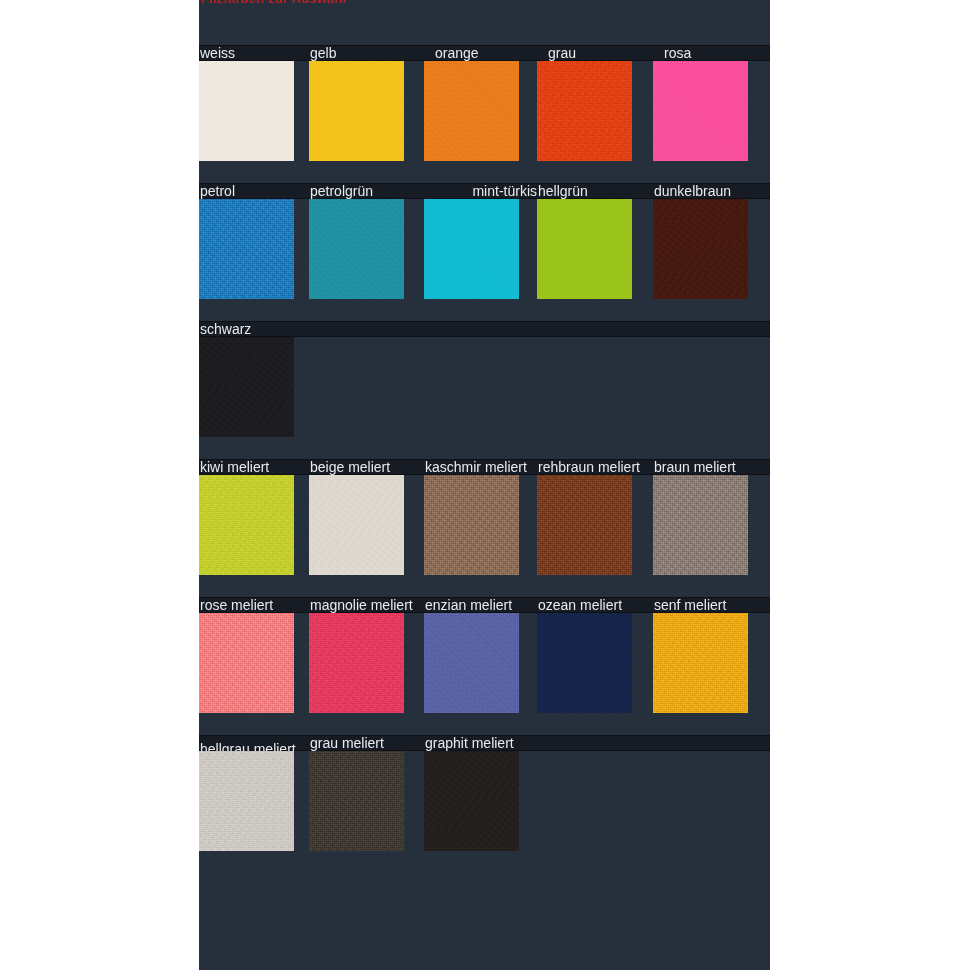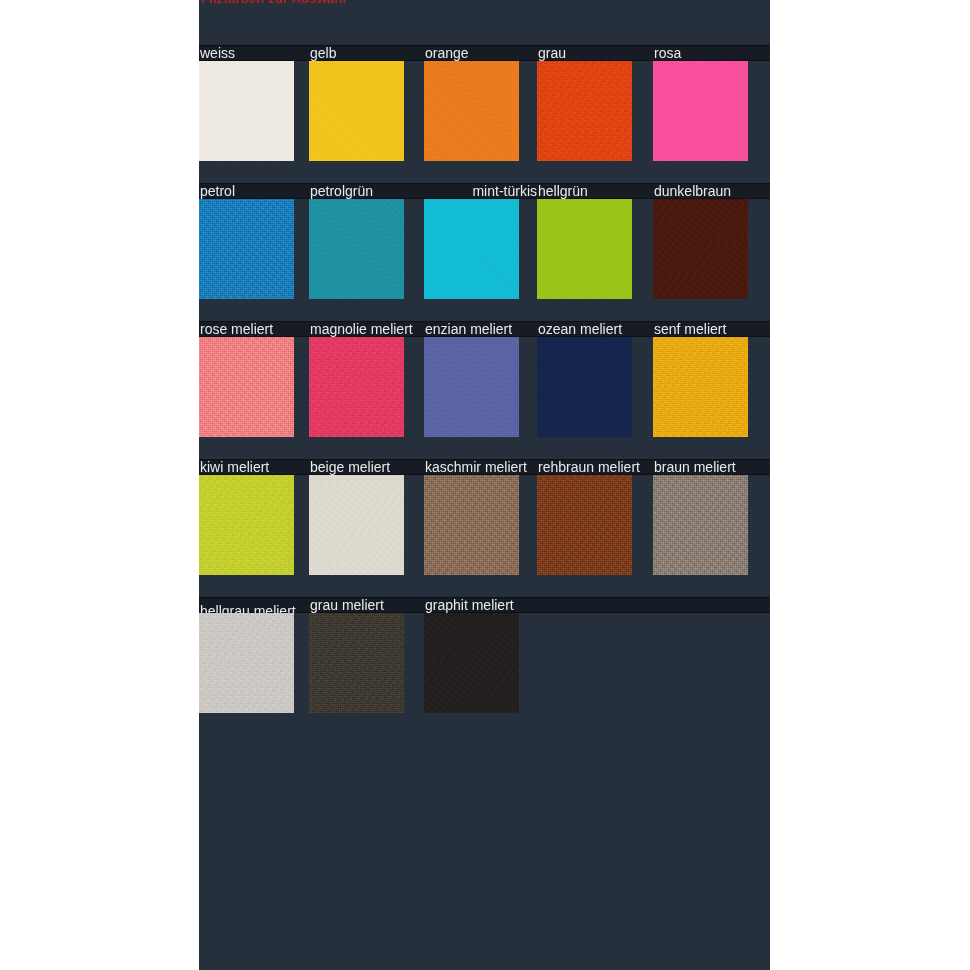--- a/index.html
+++ b/index.html
@@ -129,21 +129,21 @@
 
     <div class="header-strip">
       <div class="header-cut-text">Filzfarben zur Auswahl</div>
     </div>
 
     <div id="rows-container">
         <div class="swatch-row">
           <div class="label-band">
             <div class="label-cell" style="width: 110px; margin-left: 0px;">weiss</div>
             <div class="label-cell" style="width: 115px; margin-left: 0px;">gelb</div>
-            <div class="label-cell" style="width: 113px; margin-left: 0px;">orange</div>
+            <div class="label-cell" style="width: 113px; margin-left: 10px;">orange</div>
             <div class="label-cell" style="width: 116px; margin-left: 0px;">grau</div>
             <div class="label-cell" style="width: 110px; margin-left: 0px;">rosa</div>
           </div>
           <div class="swatch-band">
             <div class="swatch-cell" style="width: 110px; margin-left: 0px;">
               <div class="swatch" title="weiss" style="width: 95px; height: 100px; background: rgb(239, 234, 225);"></div>
             </div>
             <div class="swatch-cell" style="width: 115px; margin-left: 0px;">
               <div class="swatch" title="gelb" style="width: 95px; height: 100px; background: rgb(243, 196, 28);"></div>
             </div>
@@ -179,20 +179,56 @@
             <div class="swatch-cell" style="width: 116px; margin-left: 0px;">
               <div class="swatch" title="hellgrün" style="width: 95px; height: 100px; background: rgb(155, 196, 24);"></div>
             </div>
             <div class="swatch-cell" style="width: 110px; margin-left: 0px;">
               <div class="swatch heavy" title="dunkelbraun" style="width: 95px; height: 100px; background: rgb(73, 25, 14);"></div>
             </div>
           </div>
         </div>
         <div class="swatch-row">
           <div class="label-band">
+            <div class="label-cell" style="width: 110px; margin-left: 0px;">schwarz</div>
+          </div>
+          <div class="swatch-band">
+            <div class="swatch-cell" style="width: 110px; margin-left: 0px;">
+              <div class="swatch heavy" title="schwarz" style="width: 95px; height: 100px; background: rgb(29, 29, 33);"></div>
+            </div>
+          </div>
+        </div>
+        <div class="swatch-row">
+          <div class="label-band">
+            <div class="label-cell" style="width: 110px; margin-left: 0px;">kiwi meliert</div>
+            <div class="label-cell" style="width: 115px; margin-left: 0px;">beige meliert</div>
+            <div class="label-cell" style="width: 113px; margin-left: 0px;">kaschmir meliert</div>
+            <div class="label-cell" style="width: 116px; margin-left: 0px;">rehbraun meliert</div>
+            <div class="label-cell" style="width: 110px; margin-left: 0px;">braun meliert</div>
+          </div>
+          <div class="swatch-band">
+            <div class="swatch-cell" style="width: 110px; margin-left: 0px;">
+              <div class="swatch heavy" title="kiwi meliert" style="width: 95px; height: 100px; background: rgb(196, 207, 46);"></div>
+            </div>
+            <div class="swatch-cell" style="width: 115px; margin-left: 0px;">
+              <div class="swatch heavy" title="beige meliert" style="width: 95px; height: 100px; background: rgb(222, 217, 207);"></div>
+            </div>
+            <div class="swatch-cell" style="width: 113px; margin-left: 0px;">
+              <div class="swatch heavy" title="kaschmir meliert" style="width: 95px; height: 100px; background: rgb(139, 109, 88);"></div>
+            </div>
+            <div class="swatch-cell" style="width: 116px; margin-left: 0px;">
+              <div class="swatch heavy" title="rehbraun meliert" style="width: 95px; height: 100px; background: rgb(125, 60, 28);"></div>
+            </div>
+            <div class="swatch-cell" style="width: 110px; margin-left: 0px;">
+              <div class="swatch heavy" title="braun meliert" style="width: 95px; height: 100px; background: rgb(138, 126, 116);"></div>
+            </div>
+          </div>
+        </div>
+        <div class="swatch-row">
+          <div class="label-band">
             <div class="label-cell" style="width: 110px; margin-left: 0px;">rose meliert</div>
             <div class="label-cell" style="width: 115px; margin-left: 0px;">magnolie meliert</div>
             <div class="label-cell" style="width: 113px; margin-left: 0px;">enzian meliert</div>
             <div class="label-cell" style="width: 116px; margin-left: 0px;">ozean meliert</div>
             <div class="label-cell" style="width: 110px; margin-left: 0px;">senf meliert</div>
           </div>
           <div class="swatch-band">
             <div class="swatch-cell" style="width: 110px; margin-left: 0px;">
               <div class="swatch heavy" title="rose meliert" style="width: 95px; height: 100px; background: rgb(239, 129, 131);"></div>
             </div>
@@ -205,46 +241,20 @@
             <div class="swatch-cell" style="width: 116px; margin-left: 0px;">
               <div class="swatch" title="ozean meliert" style="width: 95px; height: 100px; background: rgb(20, 36, 76);"></div>
             </div>
             <div class="swatch-cell" style="width: 110px; margin-left: 0px;">
               <div class="swatch heavy" title="senf meliert" style="width: 95px; height: 100px; background: rgb(232, 171, 18);"></div>
             </div>
           </div>
         </div>
         <div class="swatch-row">
           <div class="label-band">
-            <div class="label-cell" style="width: 110px; margin-left: 0px;">kiwi meliert</div>
-            <div class="label-cell" style="width: 115px; margin-left: 0px;">beige meliert</div>
-            <div class="label-cell" style="width: 113px; margin-left: 0px;">kaschmir meliert</div>
-            <div class="label-cell" style="width: 116px; margin-left: 0px;">rehbraun meliert</div>
-            <div class="label-cell" style="width: 110px; margin-left: 0px;">braun meliert</div>
-          </div>
-          <div class="swatch-band">
-            <div class="swatch-cell" style="width: 110px; margin-left: 0px;">
-              <div class="swatch heavy" title="kiwi meliert" style="width: 95px; height: 100px; background: rgb(196, 207, 46);"></div>
-            </div>
-            <div class="swatch-cell" style="width: 115px; margin-left: 0px;">
-              <div class="swatch heavy" title="beige meliert" style="width: 95px; height: 100px; background: rgb(222, 217, 207);"></div>
-            </div>
-            <div class="swatch-cell" style="width: 113px; margin-left: 0px;">
-              <div class="swatch heavy" title="kaschmir meliert" style="width: 95px; height: 100px; background: rgb(139, 109, 88);"></div>
-            </div>
-            <div class="swatch-cell" style="width: 116px; margin-left: 0px;">
-              <div class="swatch heavy" title="rehbraun meliert" style="width: 95px; height: 100px; background: rgb(125, 60, 28);"></div>
-            </div>
-            <div class="swatch-cell" style="width: 110px; margin-left: 0px;">
-              <div class="swatch heavy" title="braun meliert" style="width: 95px; height: 100px; background: rgb(138, 126, 116);"></div>
-            </div>
-          </div>
-        </div>
-        <div class="swatch-row">
-          <div class="label-band">
             <div class="label-cell" style="width: 110px; margin-left: 0px; margin-top: 12px;">hellgrau meliert</div>
             <div class="label-cell" style="width: 115px; margin-left: 0px;">grau meliert</div>
             <div class="label-cell" style="width: 113px; margin-left: 0px;">graphit meliert</div>
           </div>
           <div class="swatch-band">
             <div class="swatch-cell" style="width: 110px; margin-left: 0px;">
               <div class="swatch heavy" title="hellgrau meliert" style="width: 95px; height: 100px; background: rgb(205, 201, 196);"></div>
             </div>
             <div class="swatch-cell" style="width: 115px; margin-left: 0px;">
               <div class="swatch heavy" title="grau meliert" style="width: 95px; height: 100px; background: rgb(63, 58, 49);"></div>

